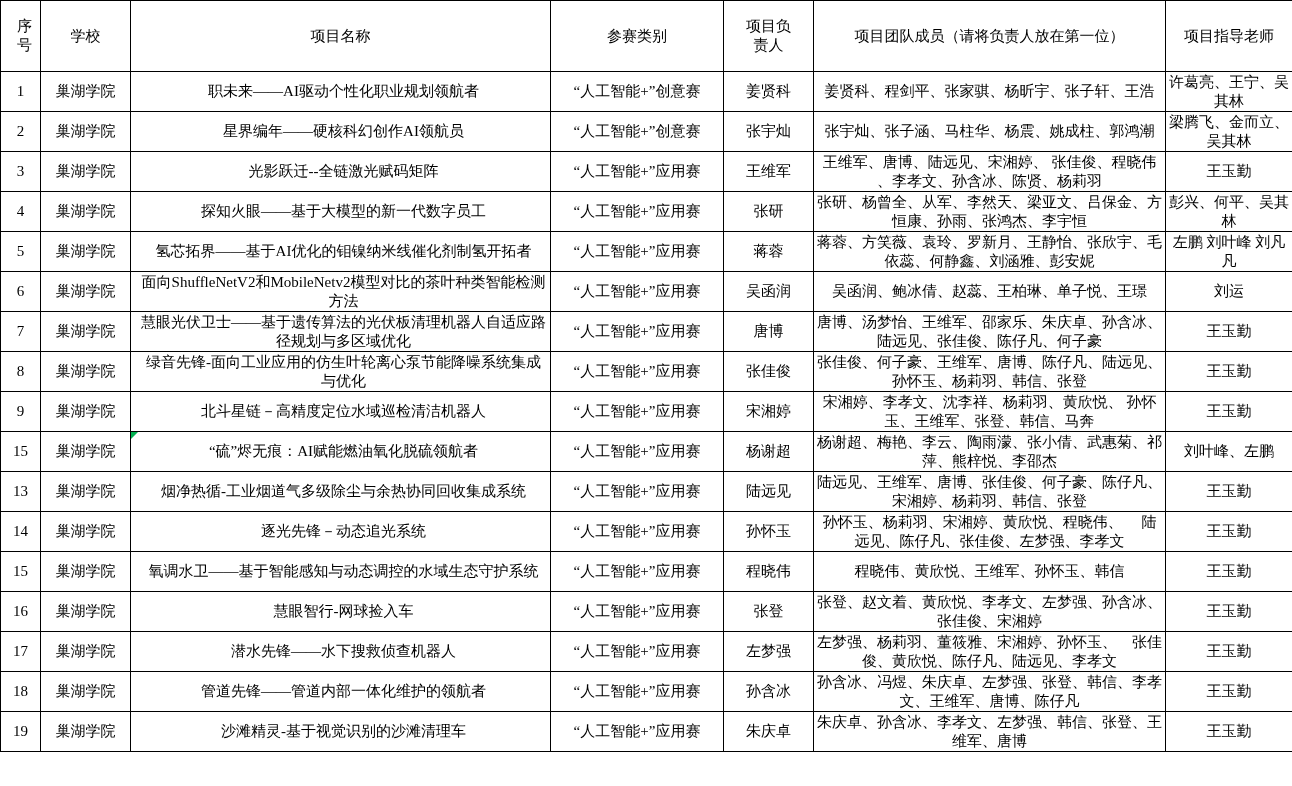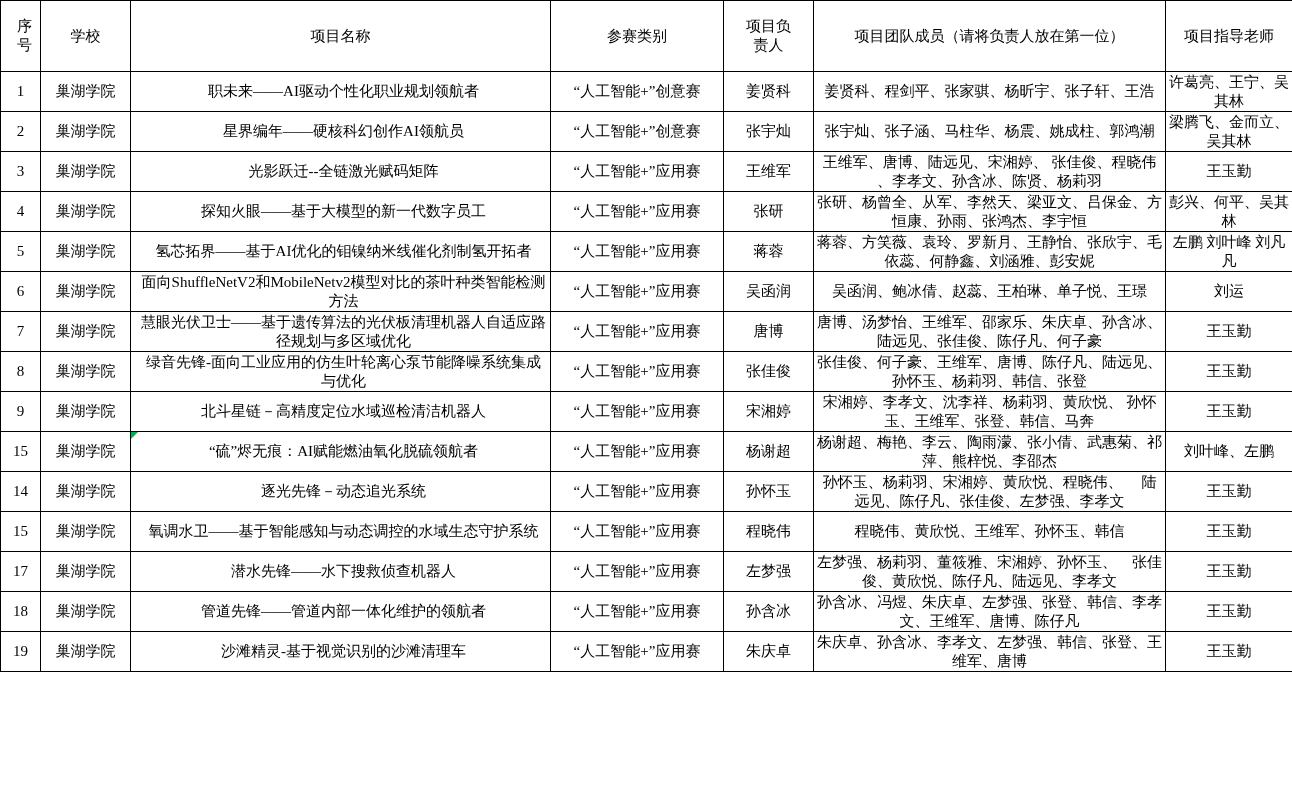--- a/index.html
+++ b/index.html
@@ -173,20 +173,32 @@
     <td class="project breakable">
       <span class="corner-flag"></span>
       <span class="cell-text">“硫”烬无痕：AI赋能燃油氧化脱硫领航者</span>
     </td>
     <td>“人工智能+”应用赛</td>
     <td>杨谢超</td>
     <td class="breakable">杨谢超、梅艳、李云、陶雨濛、张小倩、武惠菊、祁萍、熊梓悦、李邵杰</td>
     <td class="breakable">刘叶峰、左鹏</td>
   </tr>
       <tr>
+    <td>13</td>
+    <td>巢湖学院</td>
+    <td class="project breakable">
+      
+      <span class="cell-text">烟净热循-工业烟道气多级除尘与余热协同回收集成系统</span>
+    </td>
+    <td>“人工智能+”应用赛</td>
+    <td>陆远见</td>
+    <td class="breakable">陆远见、王维军、唐博、张佳俊、何子豪、陈仔凡、宋湘婷、杨莉羽、韩信、张登</td>
+    <td class="breakable">王玉勤</td>
+  </tr>
+      <tr>
     <td>14</td>
     <td>巢湖学院</td>
     <td class="project breakable">
       
       <span class="cell-text">逐光先锋－动态追光系统</span>
     </td>
     <td>“人工智能+”应用赛</td>
     <td>孙怀玉</td>
     <td class="breakable">孙怀玉、杨莉羽、宋湘婷、黄欣悦、程晓伟、　 陆远见、陈仔凡、张佳俊、左梦强、李孝文</td>
     <td class="breakable">王玉勤</td>
@@ -194,20 +206,32 @@
       <tr>
     <td>15</td>
     <td>巢湖学院</td>
     <td class="project breakable">
       
       <span class="cell-text">氧调水卫——基于智能感知与动态调控的水域生态守护系统</span>
     </td>
     <td>“人工智能+”应用赛</td>
     <td>程晓伟</td>
     <td class="breakable">程晓伟、黄欣悦、王维军、孙怀玉、韩信</td>
+    <td class="breakable">王玉勤</td>
+  </tr>
+      <tr>
+    <td>16</td>
+    <td>巢湖学院</td>
+    <td class="project breakable">
+      
+      <span class="cell-text">慧眼智行-网球捡入车</span>
+    </td>
+    <td>“人工智能+”应用赛</td>
+    <td>张登</td>
+    <td class="breakable">张登、赵文着、黄欣悦、李孝文、左梦强、孙含冰、张佳俊、宋湘婷</td>
     <td class="breakable">王玉勤</td>
   </tr>
       <tr>
     <td>17</td>
     <td>巢湖学院</td>
     <td class="project breakable">
       
       <span class="cell-text">潜水先锋——水下搜救侦查机器人</span>
     </td>
     <td>“人工智能+”应用赛</td>

